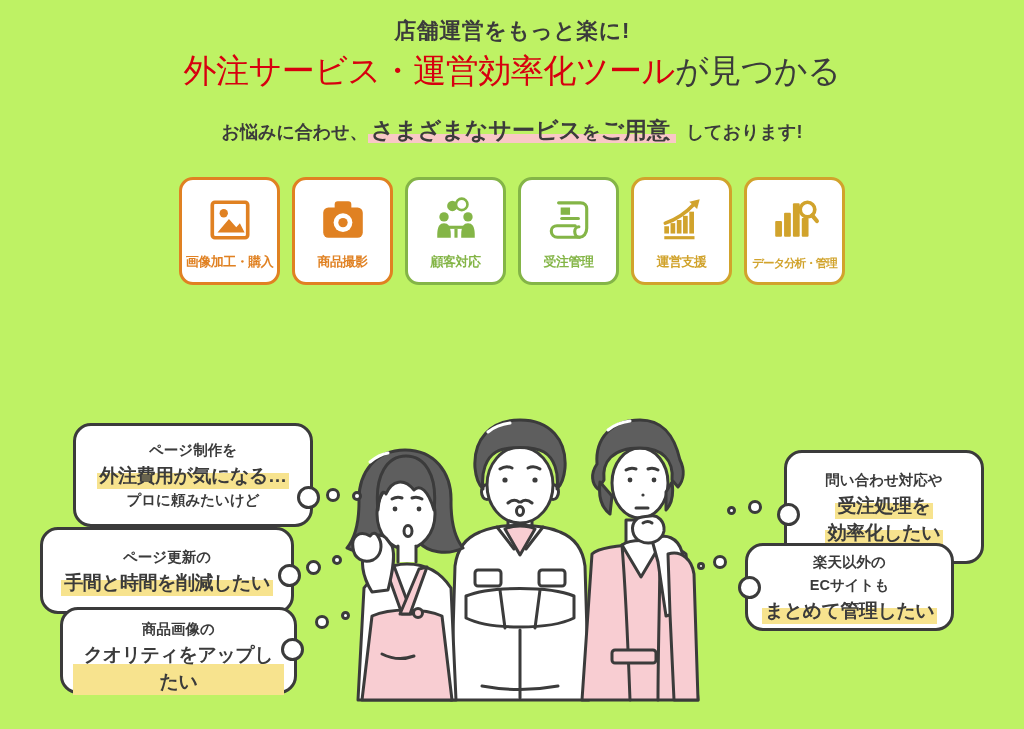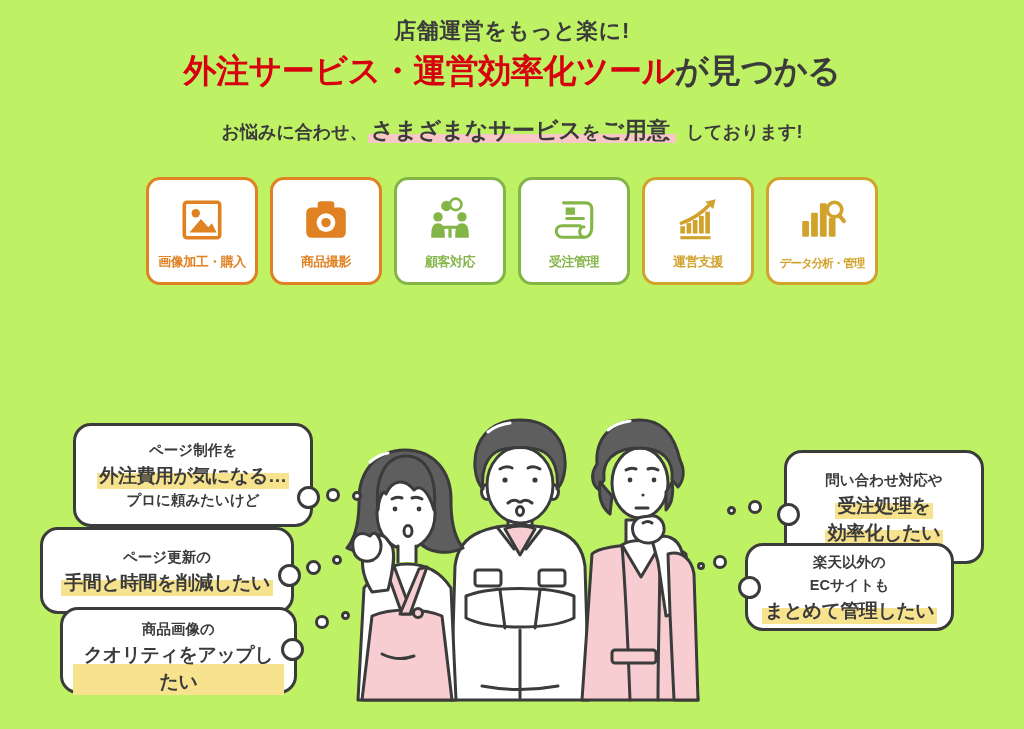--- a/index.html
+++ b/index.html
@@ -5,31 +5,31 @@
   * { margin:0; padding:0; box-sizing:border-box; }
   html,body { background:#fff; }
   .page {
     position:relative; width:1024px; height:729px; margin:0 auto;
     background:#bef264; overflow:hidden;
     font-family:"Liberation Sans","DejaVu Sans",sans-serif;
     color:var(--ink,#3b3b3b);
   }
   
   .tagline { padding-top:16px; text-align:center; font-size:22px; font-weight:bold; letter-spacing:.5px; }
-  .main-title { margin-top:3px; text-align:center; font-size:33px; font-weight:bold; letter-spacing:-.5px; line-height:44px; }
+  .main-title { margin-top:3px; text-align:center; font-size:33px; font-weight:normal; letter-spacing:-.5px; line-height:44px; }
   .main-title .em { color:var(--red,#d7000f); }
   .subtitle { margin-top:20px; text-align:center; line-height:34px; font-weight:bold; }
   .sub-s { font-size:18px; }
   .sub-hl { background:linear-gradient(transparent 52%, var(--pink-highlight,#f9c8c6) 52%); padding:0 6px 2px 3px; }
   .sub-l { font-size:23px; }
   .sub-gap { margin-left:10px; }
   
   .cards { margin-top:27px; display:flex; justify-content:center; gap:12px; }
   .card {
-    width:112px; height:108px; border:3px solid var(--c); border-radius:14px;
+    width:101px; height:108px; border:3px solid var(--c); border-radius:14px;
     background:#fff; color:var(--c); display:flex; flex-direction:column; align-items:center;
     cursor:pointer;
   }
   .card-icon { width:50px; height:50px; margin-top:15px; }
   .card-label { margin-top:auto; margin-bottom:11px; font-size:13px; font-weight:bold; letter-spacing:-.5px; white-space:nowrap; }
   .card:last-child .card-label { font-size:11.5px; letter-spacing:-1px; }
   
   .recommend-heading { margin-top:76px; text-align:center; font-size:24px; font-weight:bold; line-height:36px; }
   .recommend-heading .hl { background:linear-gradient(transparent 55%, var(--pink-highlight,#f9c8c6) 55%); padding:0 6px 2px 6px; }
   .hero { position:absolute; left:0; top:400px; width:1024px; height:329px; }

